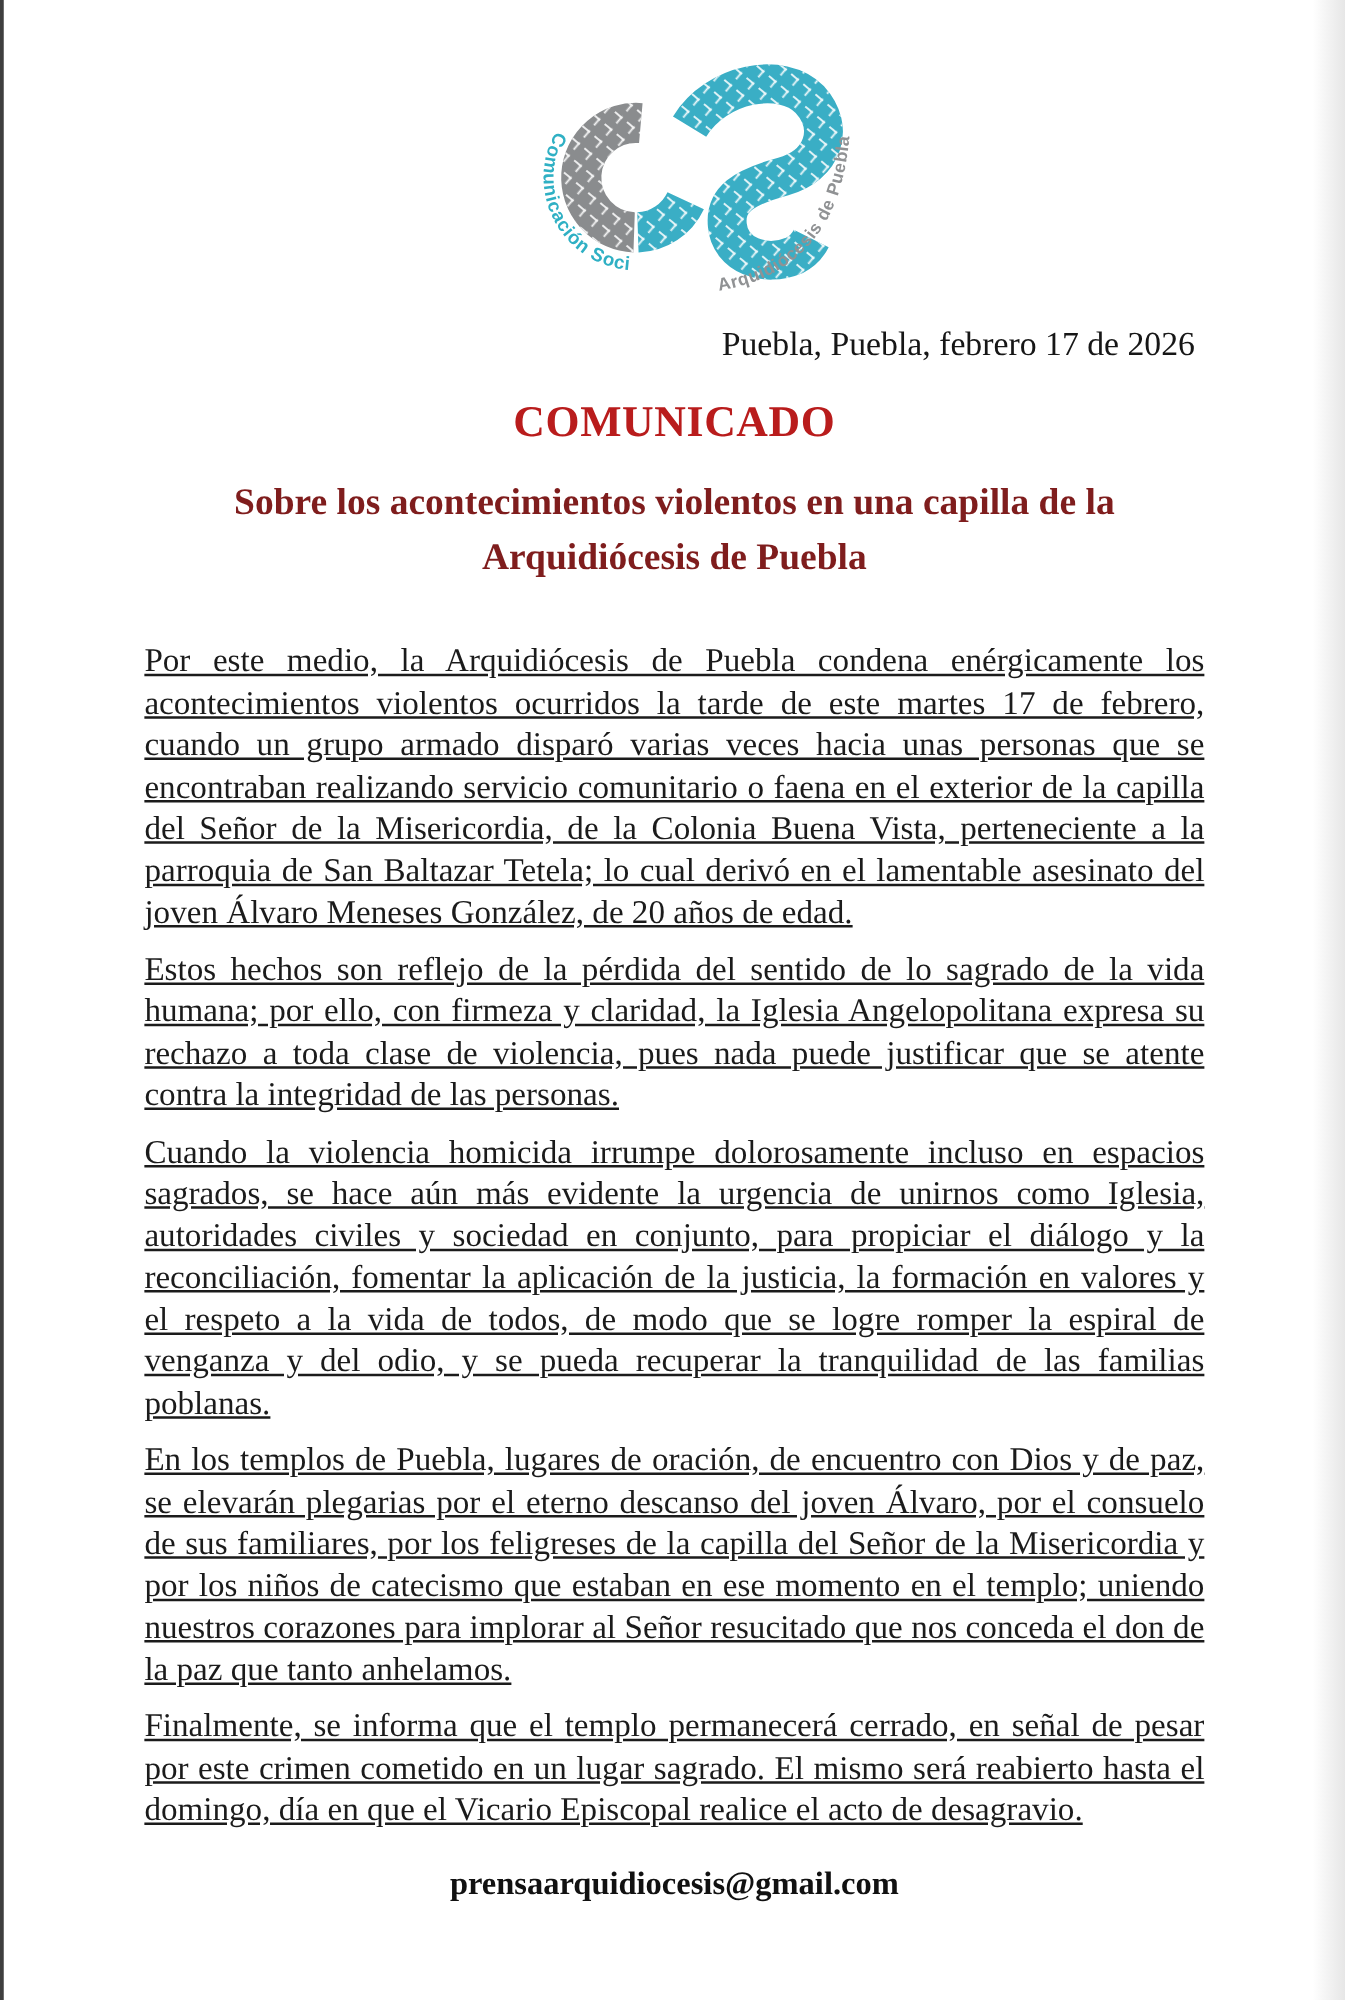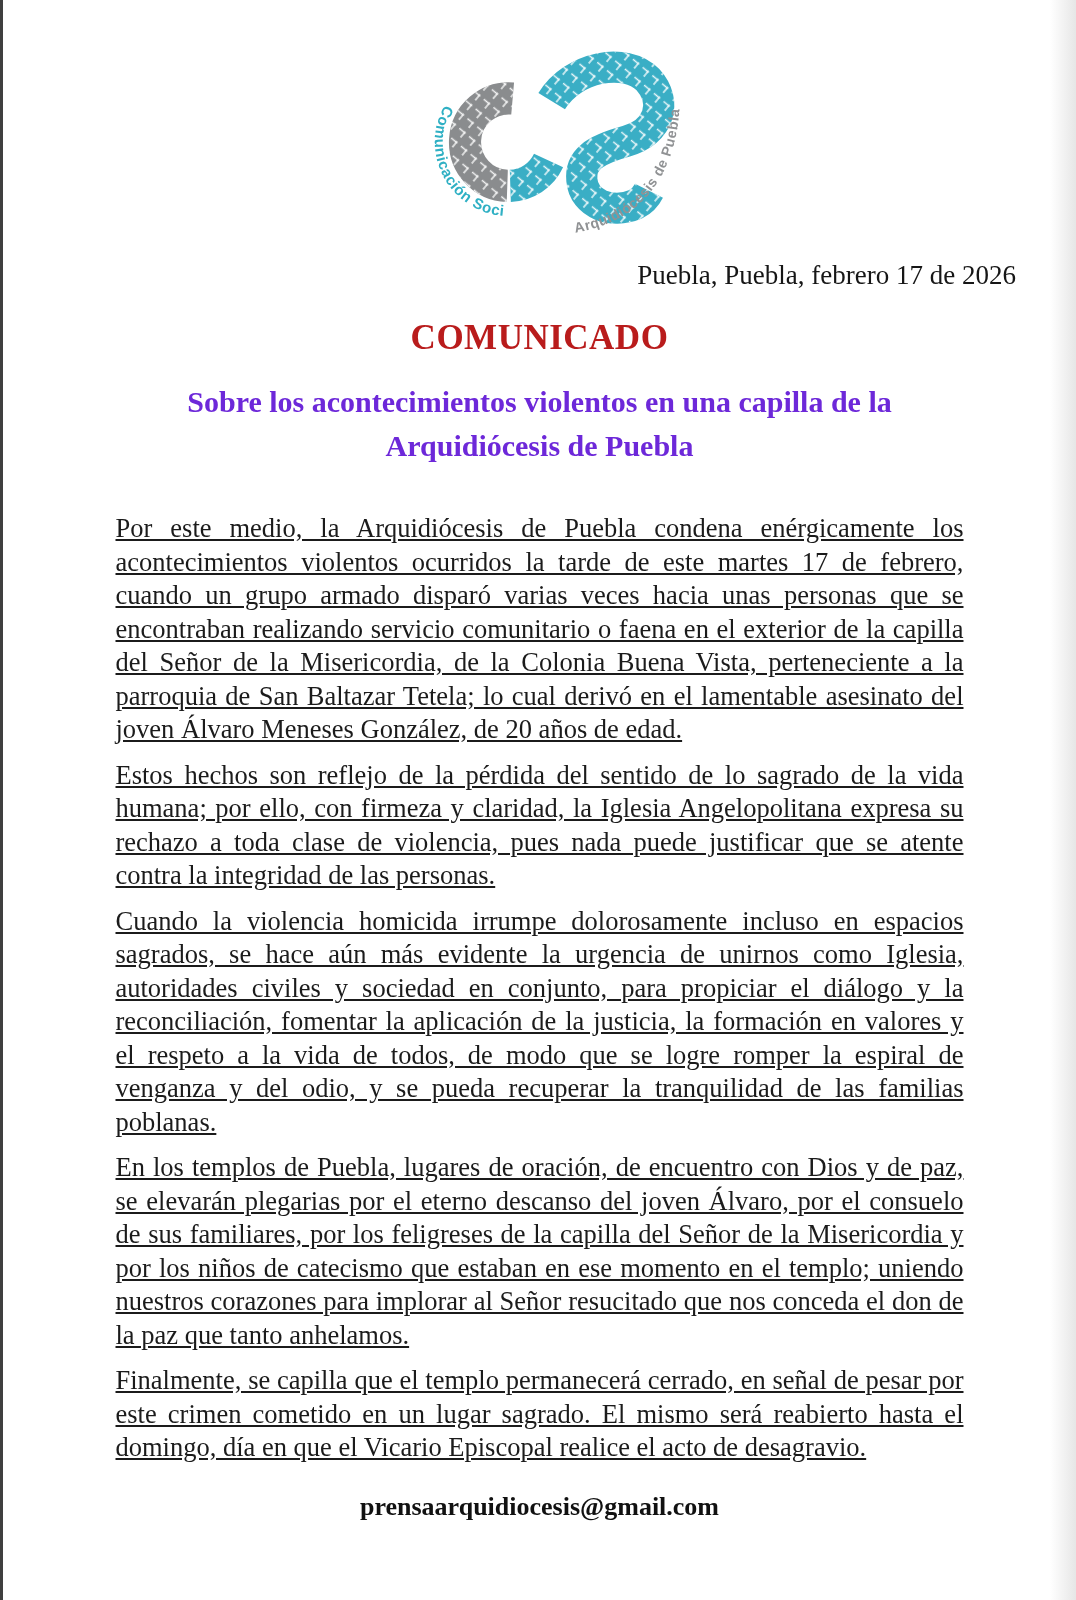--- a/index.html
+++ b/index.html
@@ -23,21 +23,21 @@
     background: linear-gradient(to right, rgba(255,255,255,0), rgba(210,210,210,0.55));
     pointer-events: none;
   }
   .logo-wrap {
     padding-top: 48px;
     display: flex;
     justify-content: center;
   }
   .dateline {
     margin-top: 14px;
-    padding-right: 60px;
+    padding-right: 120px;
     text-align: right;
     font-size: 27px;
     line-height: 34px;
     color: #161616;
   }
   .doc-title {
     margin-top: 26px;
     text-align: center;
     font-weight: bold;
     font-size: 35px;
@@ -45,21 +45,21 @@
     letter-spacing: 0.5px;
     color: #b91c1c;
   }
   .doc-subtitle {
     margin: 22px auto 0;
     max-width: 810px;
     text-align: center;
     font-weight: bold;
     font-size: 30px;
     line-height: 44px;
-    color: #6d28d9;
+    color: #7f1d1d;
   }
   .body-text {
     width: 848px;
     margin: 44px auto 0;
     text-decoration: underline;
   }
   .body-text p {
     margin: 0 0 12px 0;
     font-size: 26.5px;
     line-height: 33.5px;
@@ -128,20 +128,20 @@
 
   <div class="doc-title">COMUNICADO</div>
 
   <div class="doc-subtitle">Sobre los acontecimientos violentos en una capilla de la Arquidiócesis de Puebla</div>
 
   <div class="body-text">
     <p>Por este medio, la Arquidiócesis de Puebla condena enérgicamente los acontecimientos violentos ocurridos la tarde de este martes 17 de febrero, cuando un grupo armado disparó varias veces hacia unas personas que se encontraban realizando servicio comunitario o faena en el exterior de la capilla del Señor de la Misericordia, de la Colonia Buena Vista, perteneciente a la parroquia de San Baltazar Tetela; lo cual derivó en el lamentable asesinato del joven Álvaro Meneses González, de 20 años de edad.</p>
     <p>Estos hechos son reflejo de la pérdida del sentido de lo sagrado de la vida humana; por ello, con firmeza y claridad, la Iglesia Angelopolitana expresa su rechazo a toda clase de violencia, pues nada puede justificar que se atente contra la integridad de las personas.</p>
     <p>Cuando la violencia homicida irrumpe dolorosamente incluso en espacios sagrados, se hace aún más evidente la urgencia de unirnos como Iglesia, autoridades civiles y sociedad en conjunto, para propiciar el diálogo y la reconciliación, fomentar la aplicación de la justicia, la formación en valores y el respeto a la vida de todos, de modo que se logre romper la espiral de venganza y del odio, y se pueda recuperar la tranquilidad de las familias poblanas.</p>
     <p>En los templos de Puebla, lugares de oración, de encuentro con Dios y de paz, se elevarán plegarias por el eterno descanso del joven Álvaro, por el consuelo de sus familiares, por los feligreses de la capilla del Señor de la Misericordia y por los niños de catecismo que estaban en ese momento en el templo; uniendo nuestros corazones para implorar al Señor resucitado que nos conceda el don de la paz que tanto anhelamos.</p>
-    <p>Finalmente, se capilla que el templo permanecerá cerrado, en señal de pesar por este crimen cometido en un lugar sagrado. El mismo será reabierto hasta el domingo, día en que el Vicario Episcopal realice el acto de desagravio.</p>
+    <p>Finalmente, se informa que el templo permanecerá cerrado, en señal de pesar por este crimen cometido en un lugar sagrado. El mismo será reabierto hasta el domingo, día en que el Vicario Episcopal realice el acto de desagravio.</p>
   </div>
 
   <div class="footer">
     <div>prensaarquidiocesis@gmail.com</div>
   </div>
 
 </div>
 
 </body></html>

